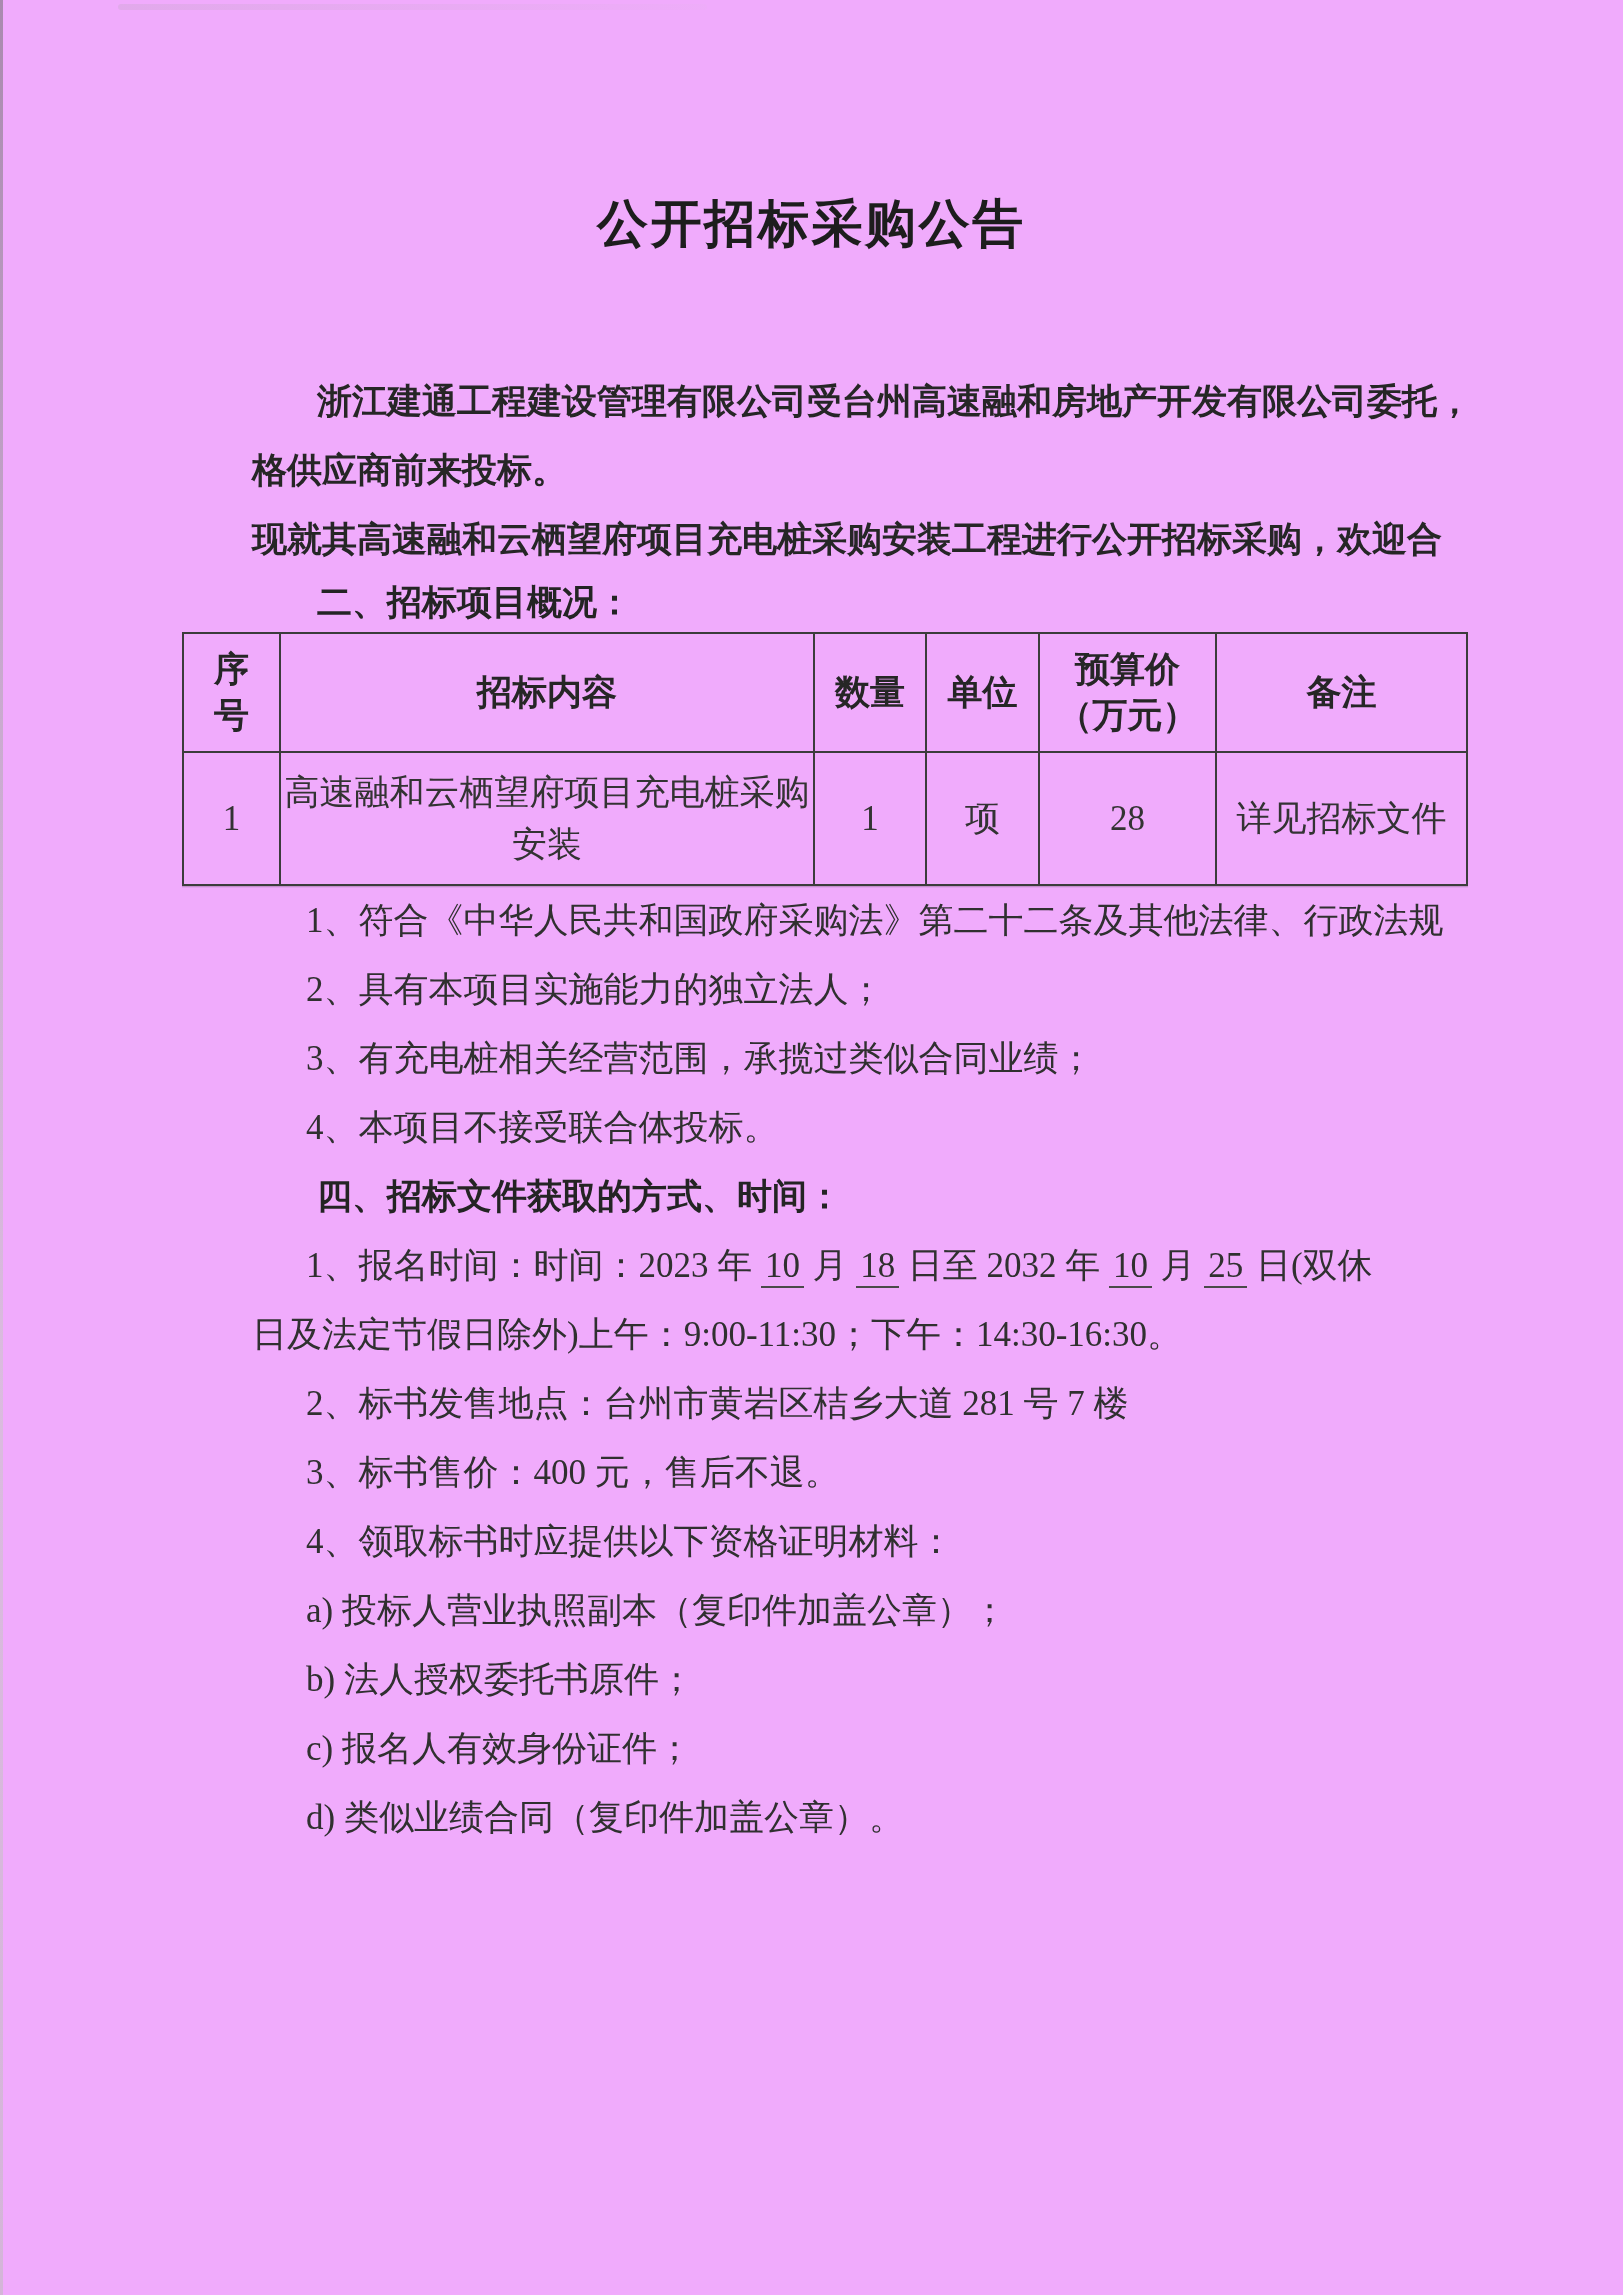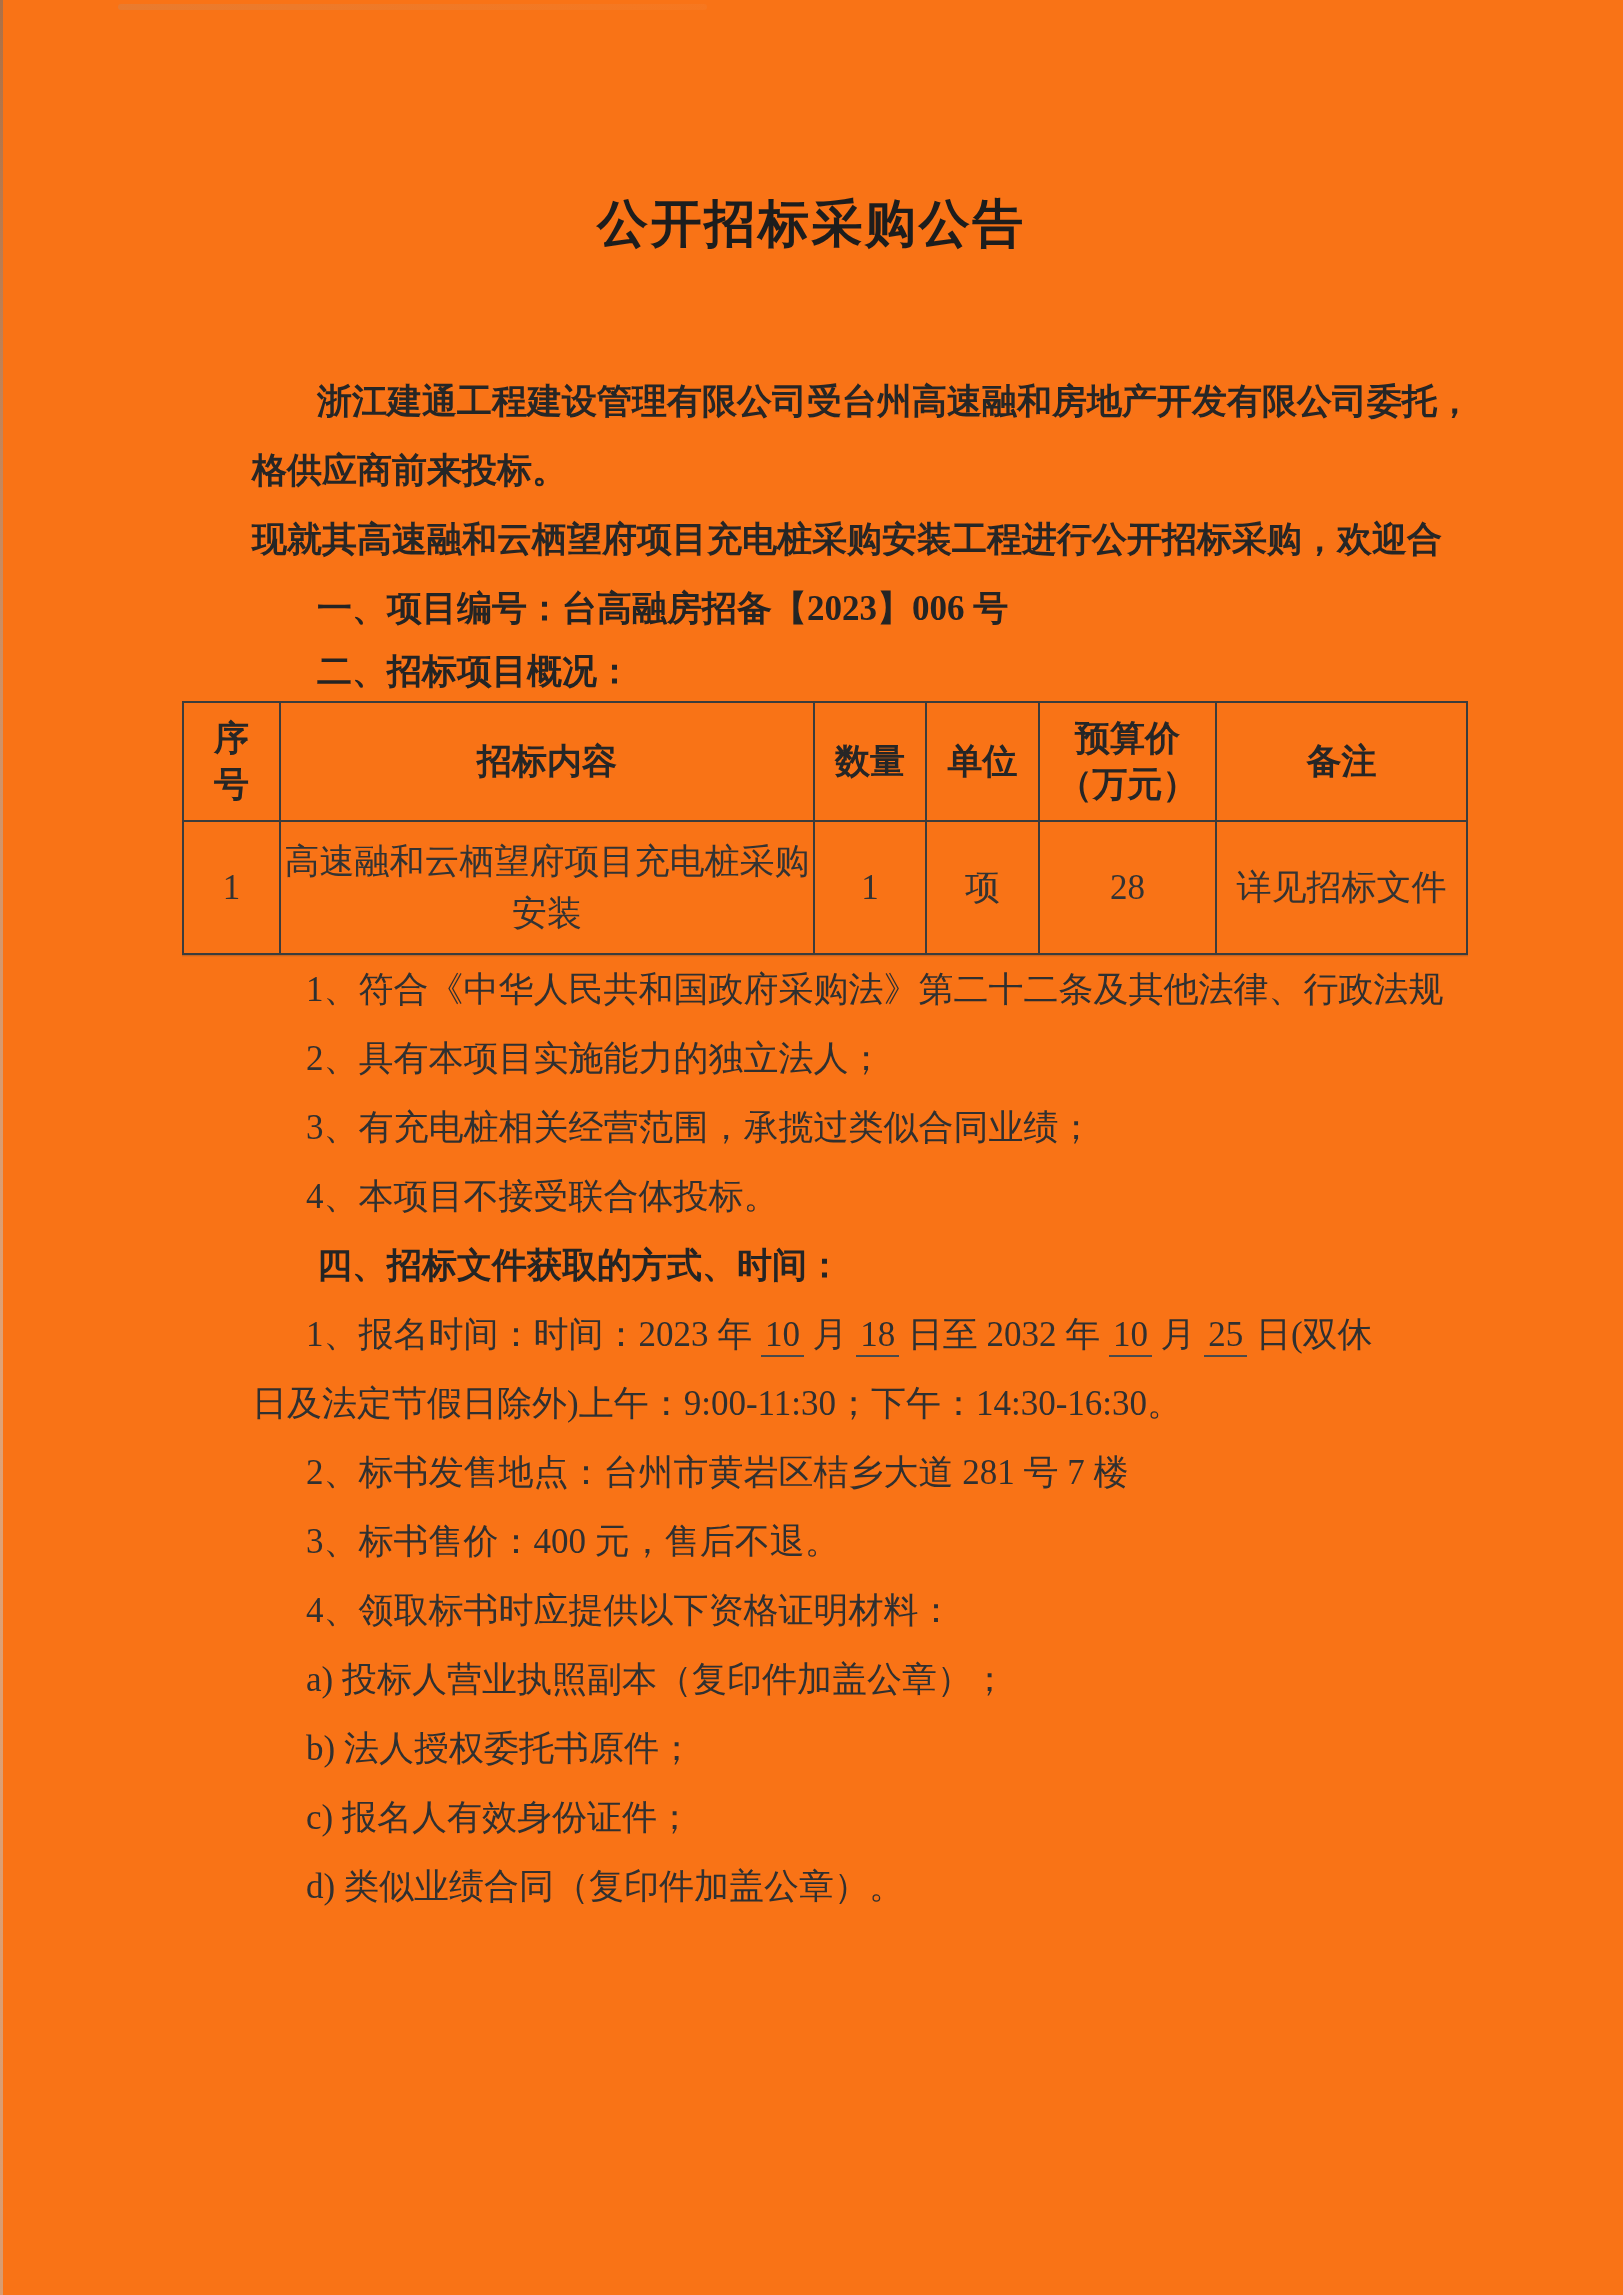--- a/index.html
+++ b/index.html
@@ -1,20 +1,20 @@
 <!DOCTYPE html>
 <html style="font-size:10.5px"><head>
 <meta charset="utf-8">
 <style>
   html,body { margin:0; padding:0; background:#e8e8e6; }
   .page {
     position:relative;
     width:1623px; height:2295px;
     margin:0 auto;
-    background:#f97316;
+    background:#f0abfc;
     font-family:"Liberation Serif", serif;
     color:#2b2b2b;
     overflow:hidden;
   }
   
   .scan-edge {
     position:absolute; left:0; top:0;
     width:2.6px; height:100%;
     background:linear-gradient(180deg,#6f6f6f 0%, #a9a9a9 30%, #c9c9c7 60%, #bdbdbb 100%);
     opacity:.55;
@@ -97,21 +97,20 @@
   <div class="doc-title">公开招标采购公告</div>
 
   <div class="content">
 
     <div class="intro">
       <div class="line ind2">浙江建通工程建设管理有限公司受台州高速融和房地产开发有限公司委托，</div>
       <div class="line">格供应商前来投标。</div>
       <div class="line">现就其高速融和云栖望府项目充电桩采购安装工程进行公开招标采购，欢迎合</div>
     </div>
 
-    <div class="line ind2 sec-head">一、项目编号：台高融房招备【2023】006 号</div>
     <div class="line ind2 sec-head sec2-head">二、招标项目概况：</div>
 
     <table class="bid-table">
       <colgroup>
         <col class="c1">
           <col class="c2">
           <col class="c3">
           <col class="c4">
           <col class="c5">
           <col class="c6">

